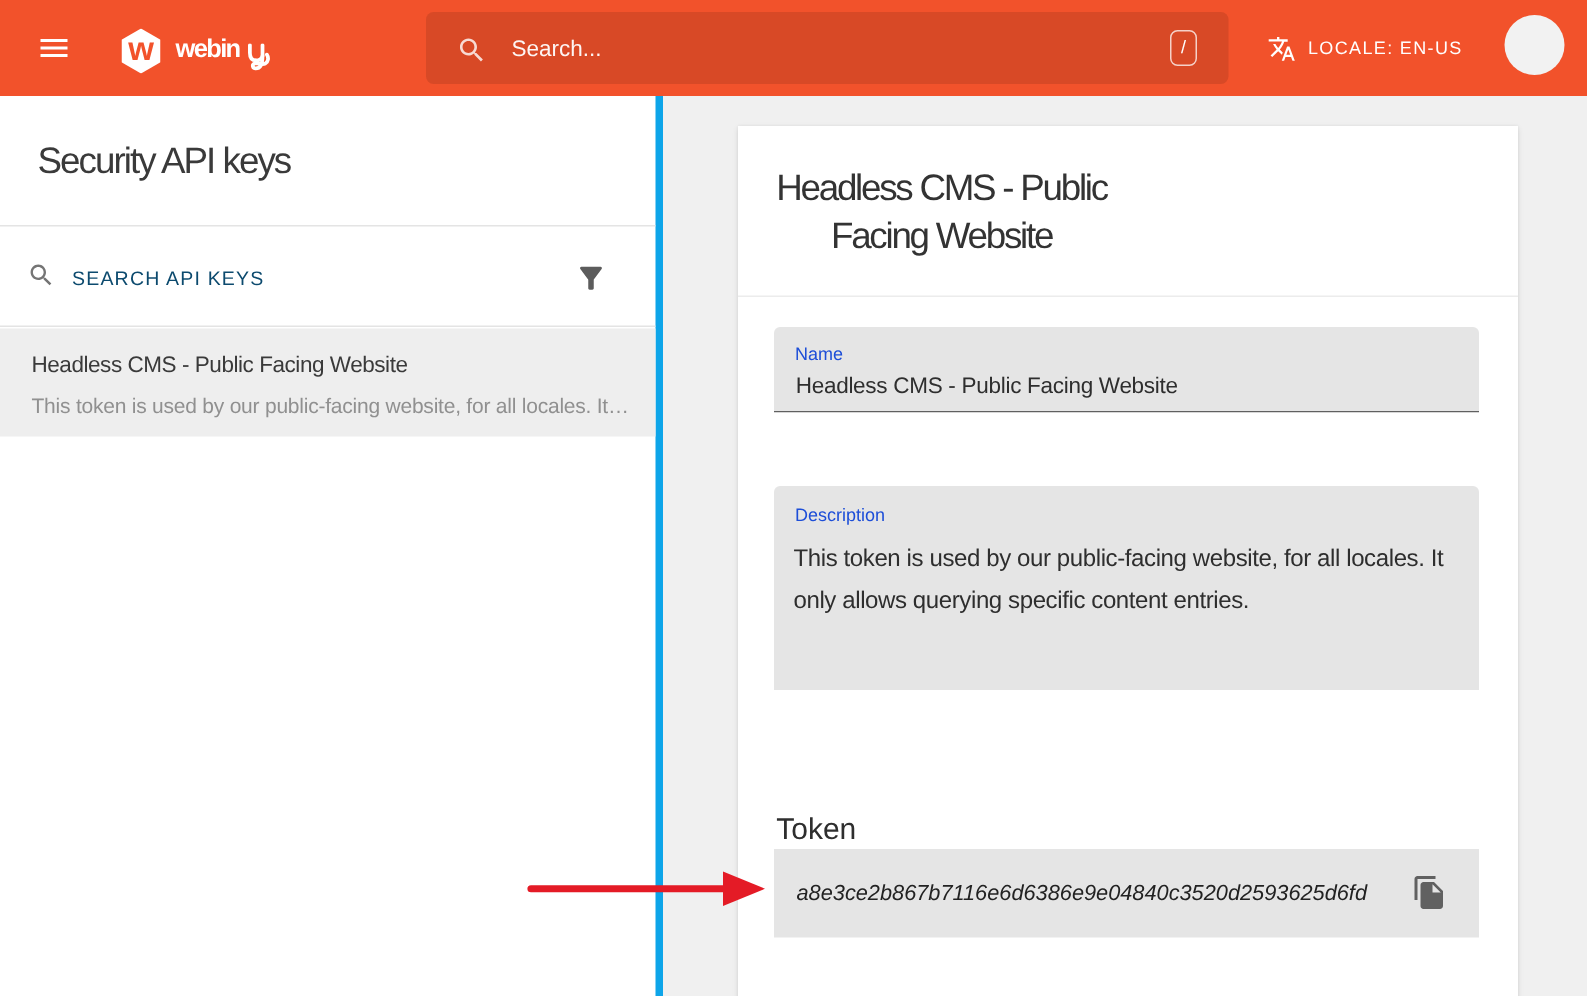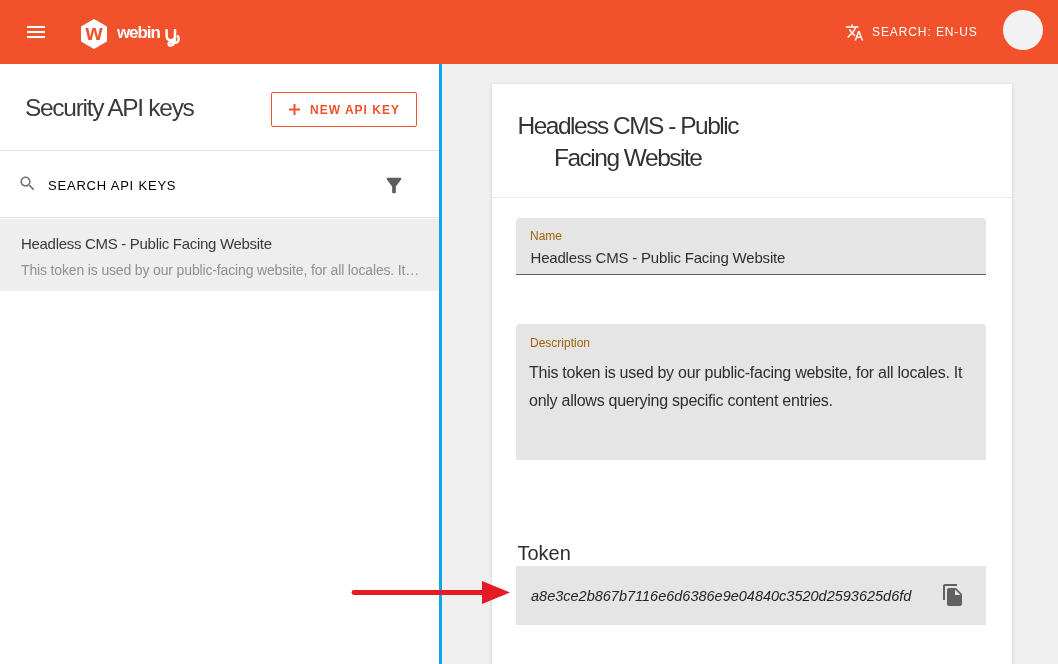--- a/index.html
+++ b/index.html
@@ -24,55 +24,55 @@
   border:1.3px solid rgba(255,255,255,0.75); border-radius:5px; color:#fff;
   font-size:12px; text-align:center; line-height:21px; }
 #locale { position:absolute; left:845px; top:0; height:64px; display:flex;
   align-items:center; color:#fff; }
 #locale span { font-size:12px; letter-spacing:0.9px; margin-left:8px; }
 #avatar { position:absolute; left:1003px; top:10px; width:40px; height:40px;
   border-radius:50%; background:#f2f2f2; }
 
 
 #left { position:absolute; left:0; top:64px; width:442px; height:600px;
-  background:#fff; border-right:3px solid #0ea5e9; }
+  background:#fff; border-right:5px solid #0ea5e9; }
 #lp-head { position:absolute; left:0; top:0; width:100%; height:87px;
   border-bottom:1px solid #e4e4e4; }
 #lp-title { position:absolute; left:25px; top:30px; font-size:24.5px;
   letter-spacing:-1.3px; color:#3a3a3a; }
 #new-btn { position:absolute; left:271px; top:28px; width:146px; height:35px;
   border:1px solid #f2522b; border-radius:2px; color:#f2522b; font-size:12px;
   font-weight:bold; letter-spacing:1.0px; display:flex; align-items:center;
   justify-content:center; }
 #new-btn svg { margin-right:9px; }
 #lp-search { position:absolute; left:0; top:88px; width:100%; height:66px;
   border-bottom:1px solid #e4e4e4; }
 #lp-search-ic { position:absolute; left:17.5px; top:22.3px; }
 #lp-search-ph { position:absolute; left:48px; top:26px; font-size:13px;
-  color:#000000; letter-spacing:0.8px; }
+  color:#0c4a6e; letter-spacing:0.8px; }
 #lp-filter { position:absolute; left:383.3px; top:22.3px; }
 #lp-item { position:absolute; left:0; top:155px; width:100%; height:72px;
   background:#eeeeee; }
 #lp-item .t1 { position:absolute; left:21px; top:16px; font-size:15px;
   letter-spacing:-0.3px; color:#3a3a3a; }
 #lp-item .t2 { position:absolute; left:21px; top:42.5px; font-size:14px;
   letter-spacing:-0.15px; color:#909090; }
 
 
 #right { position:absolute; left:442px; top:64px; width:616px; height:600px;
   background:#f0f0f0; }
 #card { position:absolute; left:49.5px; top:20px; width:520.5px; height:700px;
   background:#fff; box-shadow:0 1px 4px rgba(0,0,0,0.1), 0 0 2px rgba(0,0,0,0.06); }
 #card-title { position:absolute; left:26px; top:25.5px; font-size:24.5px;
   letter-spacing:-1.5px; color:#333; line-height:32px;text-align:center; }
 #card-div { position:absolute; left:0; top:113px; width:100%;
   border-bottom:1px solid #ececec; }
 .fld { position:absolute; left:24.5px; width:470px; background:#e5e5e5;
   border-radius:4px 4px 0 0; }
-.fld .lbl { position:absolute; left:14px; font-size:12px; color:#a16207; }
+.fld .lbl { position:absolute; left:14px; font-size:12px; color:#1d4ed8; }
 #fld-name { top:134px; height:57px; border-bottom:1px solid #606060; }
 #fld-name .lbl { top:11px; }
 #fld-name .val { position:absolute; left:14.5px; top:31px; font-size:15px;
   letter-spacing:-0.19px; color:#2e2e2e; }
 #fld-desc { top:240px; height:136px; }
 #fld-desc .lbl { top:12px; }
 #fld-desc .body { position:absolute; left:13px; top:35px; font-size:16px;
   letter-spacing:-0.26px; color:#2e2e2e; line-height:27.5px; white-space:nowrap; }
 #tok-lbl { position:absolute; left:26px; top:458px; font-size:20px; color:#2e2e2e; }
 #fld-tok { position:absolute; left:24.5px; top:482px; width:470px; height:59px;
@@ -95,38 +95,39 @@
     <path d="M13 0 L26 7.5 L26 22.5 L13 30 L0 22.5 L0 7.5 Z" fill="#fff"></path>
     <text x="13" y="21.3" text-anchor="middle" font-family="Liberation Sans" font-weight="bold" font-size="22" fill="#f2522b">w</text>
   </svg>
   <div id="logo-text">webin</div>
   <svg id="ycurl" width="16" height="19" viewBox="0 0 16 19">
     <g fill="none" stroke="#fff" stroke-width="2.5" stroke-linecap="round">
       <path d="M1.6 1 L1.6 6.3 C1.6 9.7 3.3 11.3 5.8 11.3 C7.7 11.3 9.4 10.3 10 8.3"></path>
       <path d="M10 1 L10 8.3 C10 13.3 8.6 16.6 5.6 16.6 C3.1 16.6 2.9 13.8 4.9 13.3 C7.3 12.8 9.5 14.6 11.8 13.4 C14 12.2 14.2 9.4 12.9 7.4"></path>
     </g>
   </svg>
+  <div id="searchbar">
+    <svg id="search-ic" width="21" height="21" viewBox="0 0 24 24" fill="rgba(255,255,255,0.8)">
+      <path d="M15.5 14h-.79l-.28-.27C15.41 12.59 16 11.11 16 9.5 16 5.91 13.09 3 9.5 3S3 5.91 3 9.5 5.91 16 9.5 16c1.61 0 3.09-.59 4.23-1.57l.27.28v.79l5 4.99L20.49 19l-4.99-5zm-6 0C7.01 14 5 11.99 5 9.5S7.01 5 9.5 5 14 7.01 14 9.5 11.99 14 9.5 14z"></path>
+    </svg>
+    <div id="search-ph">Search...</div>
+    <div id="slash">/</div>
+  </div>
   <div id="locale">
     <svg width="19" height="19" viewBox="0 0 24 24" fill="#fff">
       <path d="M12.87 15.07l-2.54-2.51.03-.03c1.74-1.94 2.98-4.17 3.71-6.53H17V4h-7V2H8v2H1v1.99h11.17C11.5 7.92 10.44 9.75 9 11.35 8.07 10.32 7.3 9.19 6.69 8h-2c.73 1.63 1.73 3.17 2.98 4.56l-5.09 5.02L4 19l5-5 3.11 3.11.76-2.04zM18.5 10h-2L12 22h2l1.12-3h4.75L21 22h2l-4.5-12zm-2.62 7l1.62-4.33L19.12 17h-3.24z"></path>
     </svg>
-    <span>SEARCH: EN-US</span>
+    <span>LOCALE: EN-US</span>
   </div>
   <div id="avatar"></div>
 </div>
 
 <div id="left">
   <div id="lp-head">
     <div id="lp-title">Security API keys</div>
-    <div id="new-btn">
-      <svg width="13" height="13" viewBox="0 0 13 13">
-        <path d="M6.5 1 V12 M1 6.5 H12" stroke="#f2522b" stroke-width="2"></path>
-      </svg>
-      NEW API KEY
-    </div>
   </div>
   <div id="lp-search">
     <svg id="lp-search-ic" width="19" height="19" viewBox="0 0 24 24" fill="#757575">
       <path d="M15.5 14h-.79l-.28-.27C15.41 12.59 16 11.11 16 9.5 16 5.91 13.09 3 9.5 3S3 5.91 3 9.5 5.91 16 9.5 16c1.61 0 3.09-.59 4.23-1.57l.27.28v.79l5 4.99L20.49 19l-4.99-5zm-6 0C7.01 14 5 11.99 5 9.5S7.01 5 9.5 5 14 7.01 14 9.5 11.99 14 9.5 14z"></path>
     </svg>
     <div id="lp-search-ph">SEARCH API KEYS</div>
     <svg id="lp-filter" width="22" height="23" viewBox="0 0 24 24" preserveAspectRatio="none" fill="#5c5c5c">
       <path d="M4.25 5.61C6.27 8.2 10 13 10 13v6c0 .55.45 1 1 1h2c.55 0 1-.45 1-1v-6s3.72-4.8 5.74-7.39C20.25 4.95 19.78 4 18.95 4H5.04c-.83 0-1.3.95-.79 1.61z"></path>
     </svg>
   </div>

